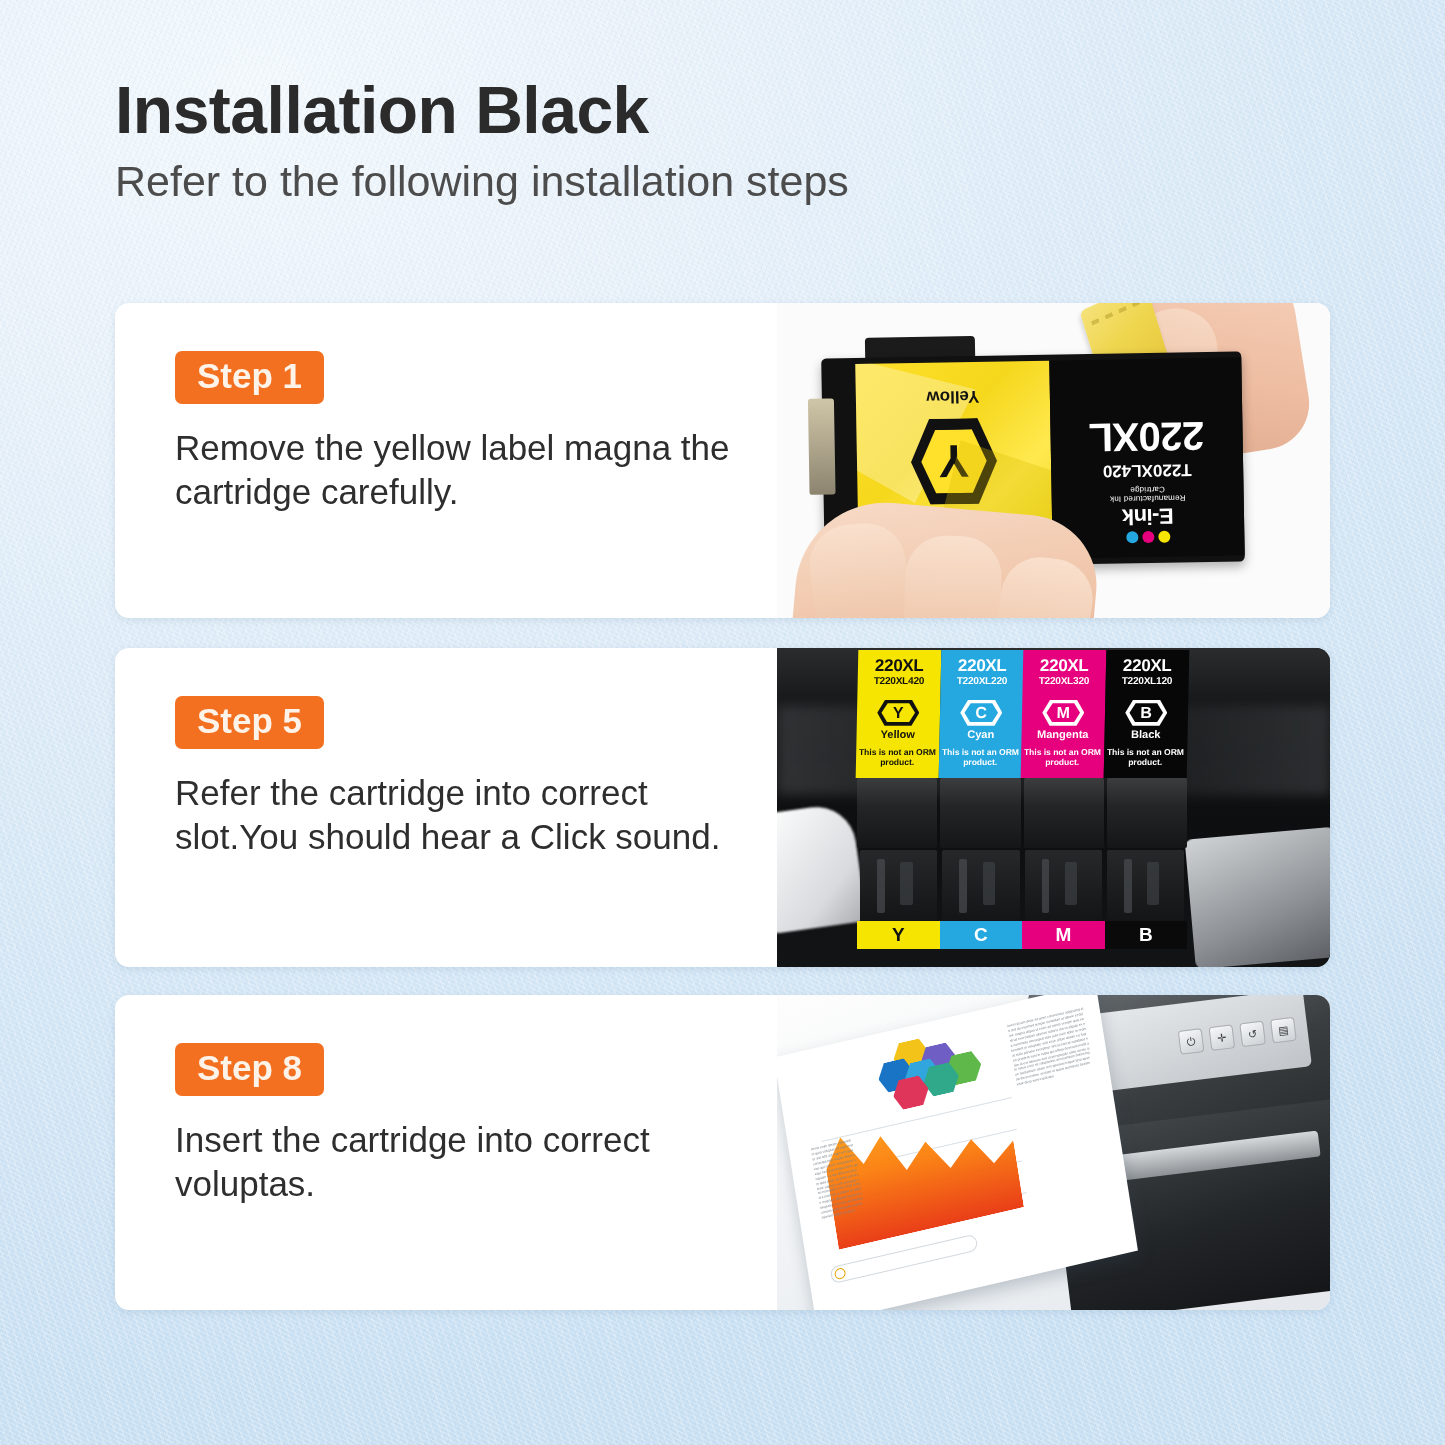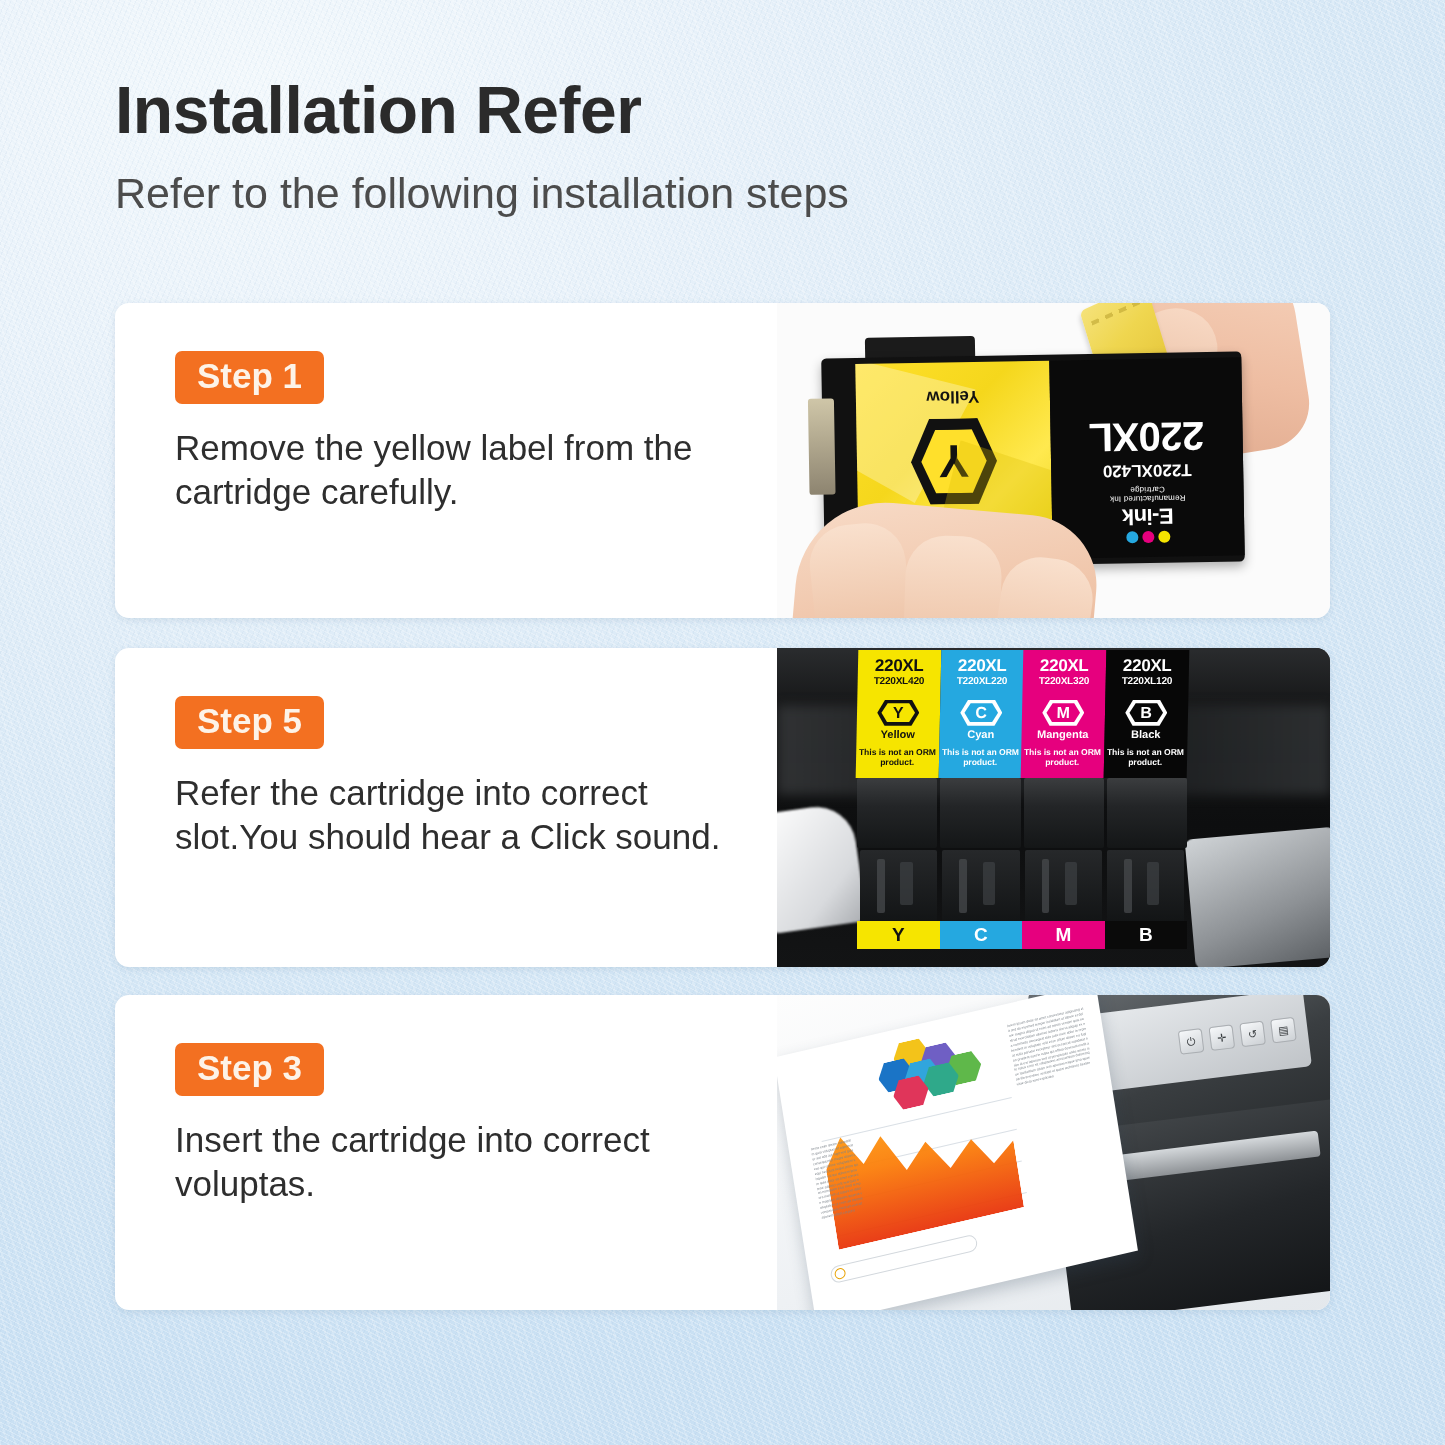--- a/index.html
+++ b/index.html
@@ -25,21 +25,21 @@
   .page { position:absolute; inset:0; }
 
   
   .header { position:absolute; left:115px; top:76px; width:1100px; }
   .title {
     font-size:66px; font-weight:bold; color:#2b2b2b;
     letter-spacing:-0.5px; line-height:1.06;
     font-family:"Liberation Sans", sans-serif;
   }
   .subtitle {
-    margin-top:22px;
+    margin-top:10px;
     font-size:43px; color:#4c4c4c; font-weight:400; line-height:1.2;
   }
 
   
   .card {
     position:absolute; left:115px; width:1215px;
     background:#ffffff;
     border-radius:14px;
     box-shadow:0 2px 7px rgba(90,125,155,.16);
     display:flex;
@@ -336,28 +336,28 @@
   }
 </style>
 </head>
 <body>
 
 <div class="texture"></div>
 
 <div class="page">
 
   <div class="header">
-    <div class="title">Installation Refer</div>
+    <div class="title">Installation Black</div>
     <div class="subtitle">Refer to the following installation steps</div>
   </div>
 
   <div class="card" id="card-1">
     <div class="card-text">
       <div class="step-badge">Step 1</div>
-      <div class="step-desc">Remove the yellow label from the cartridge carefully.</div>
+      <div class="step-desc">Remove the yellow label magna the cartridge carefully.</div>
     </div>
     <div class="card-media s1">
       <div class="hand-top"></div>
       <div class="thumb-top"></div>
       <div class="peel"></div>
 
       <div class="cart">
         <div class="cart-cap"></div>
         <div class="cart-body"></div>
         <div class="cart-chip"></div>
@@ -473,21 +473,21 @@
           <div class="sw c">C</div>
           <div class="sw m">M</div>
           <div class="sw b">B</div>
         </div>
       </div>
     </div>
   </div>
 
   <div class="card" id="card-3">
     <div class="card-text">
-      <div class="step-badge">Step 3</div>
+      <div class="step-badge">Step 8</div>
       <div class="step-desc">Insert the cartridge into correct voluptas.</div>
     </div>
     <div class="card-media s3">
       <div class="bg"></div>
       <div class="printer"></div>
       <div class="panel">
         <div class="btn">⏻</div>
         <div class="btn">✛</div>
         <div class="btn">↺</div>
         <div class="btn">▤</div>

